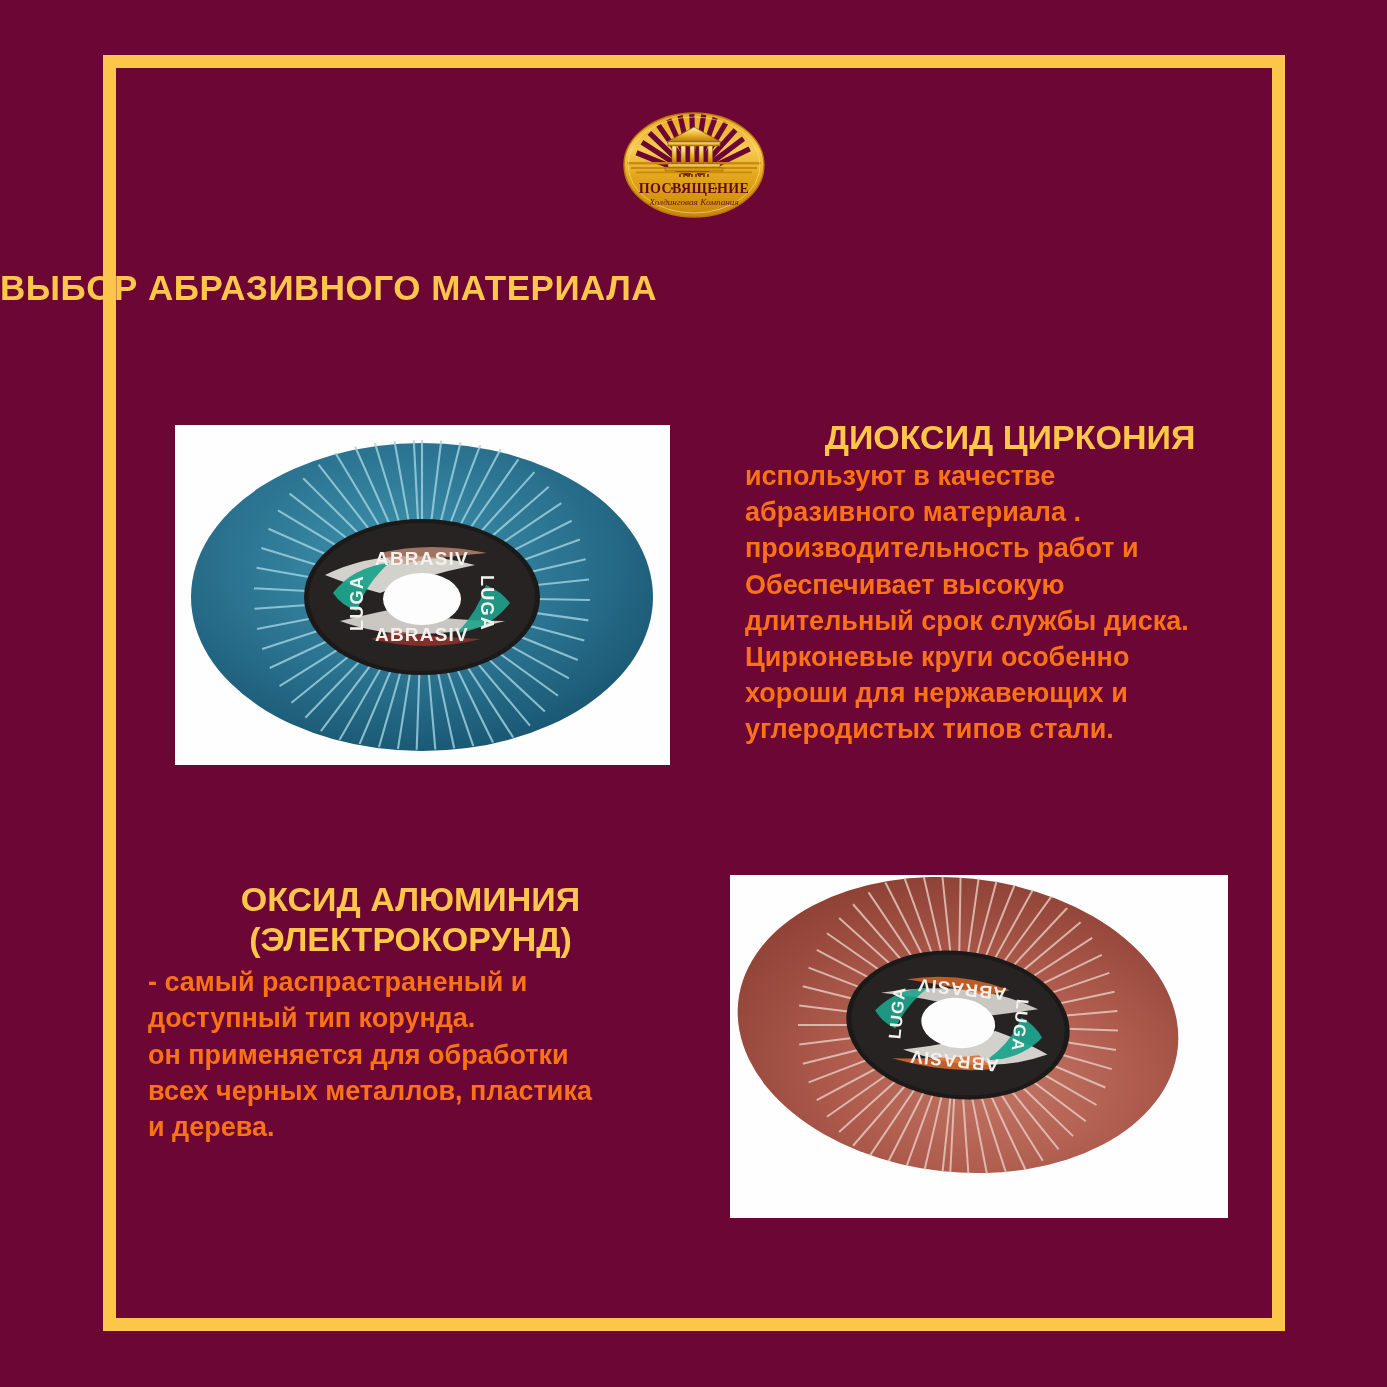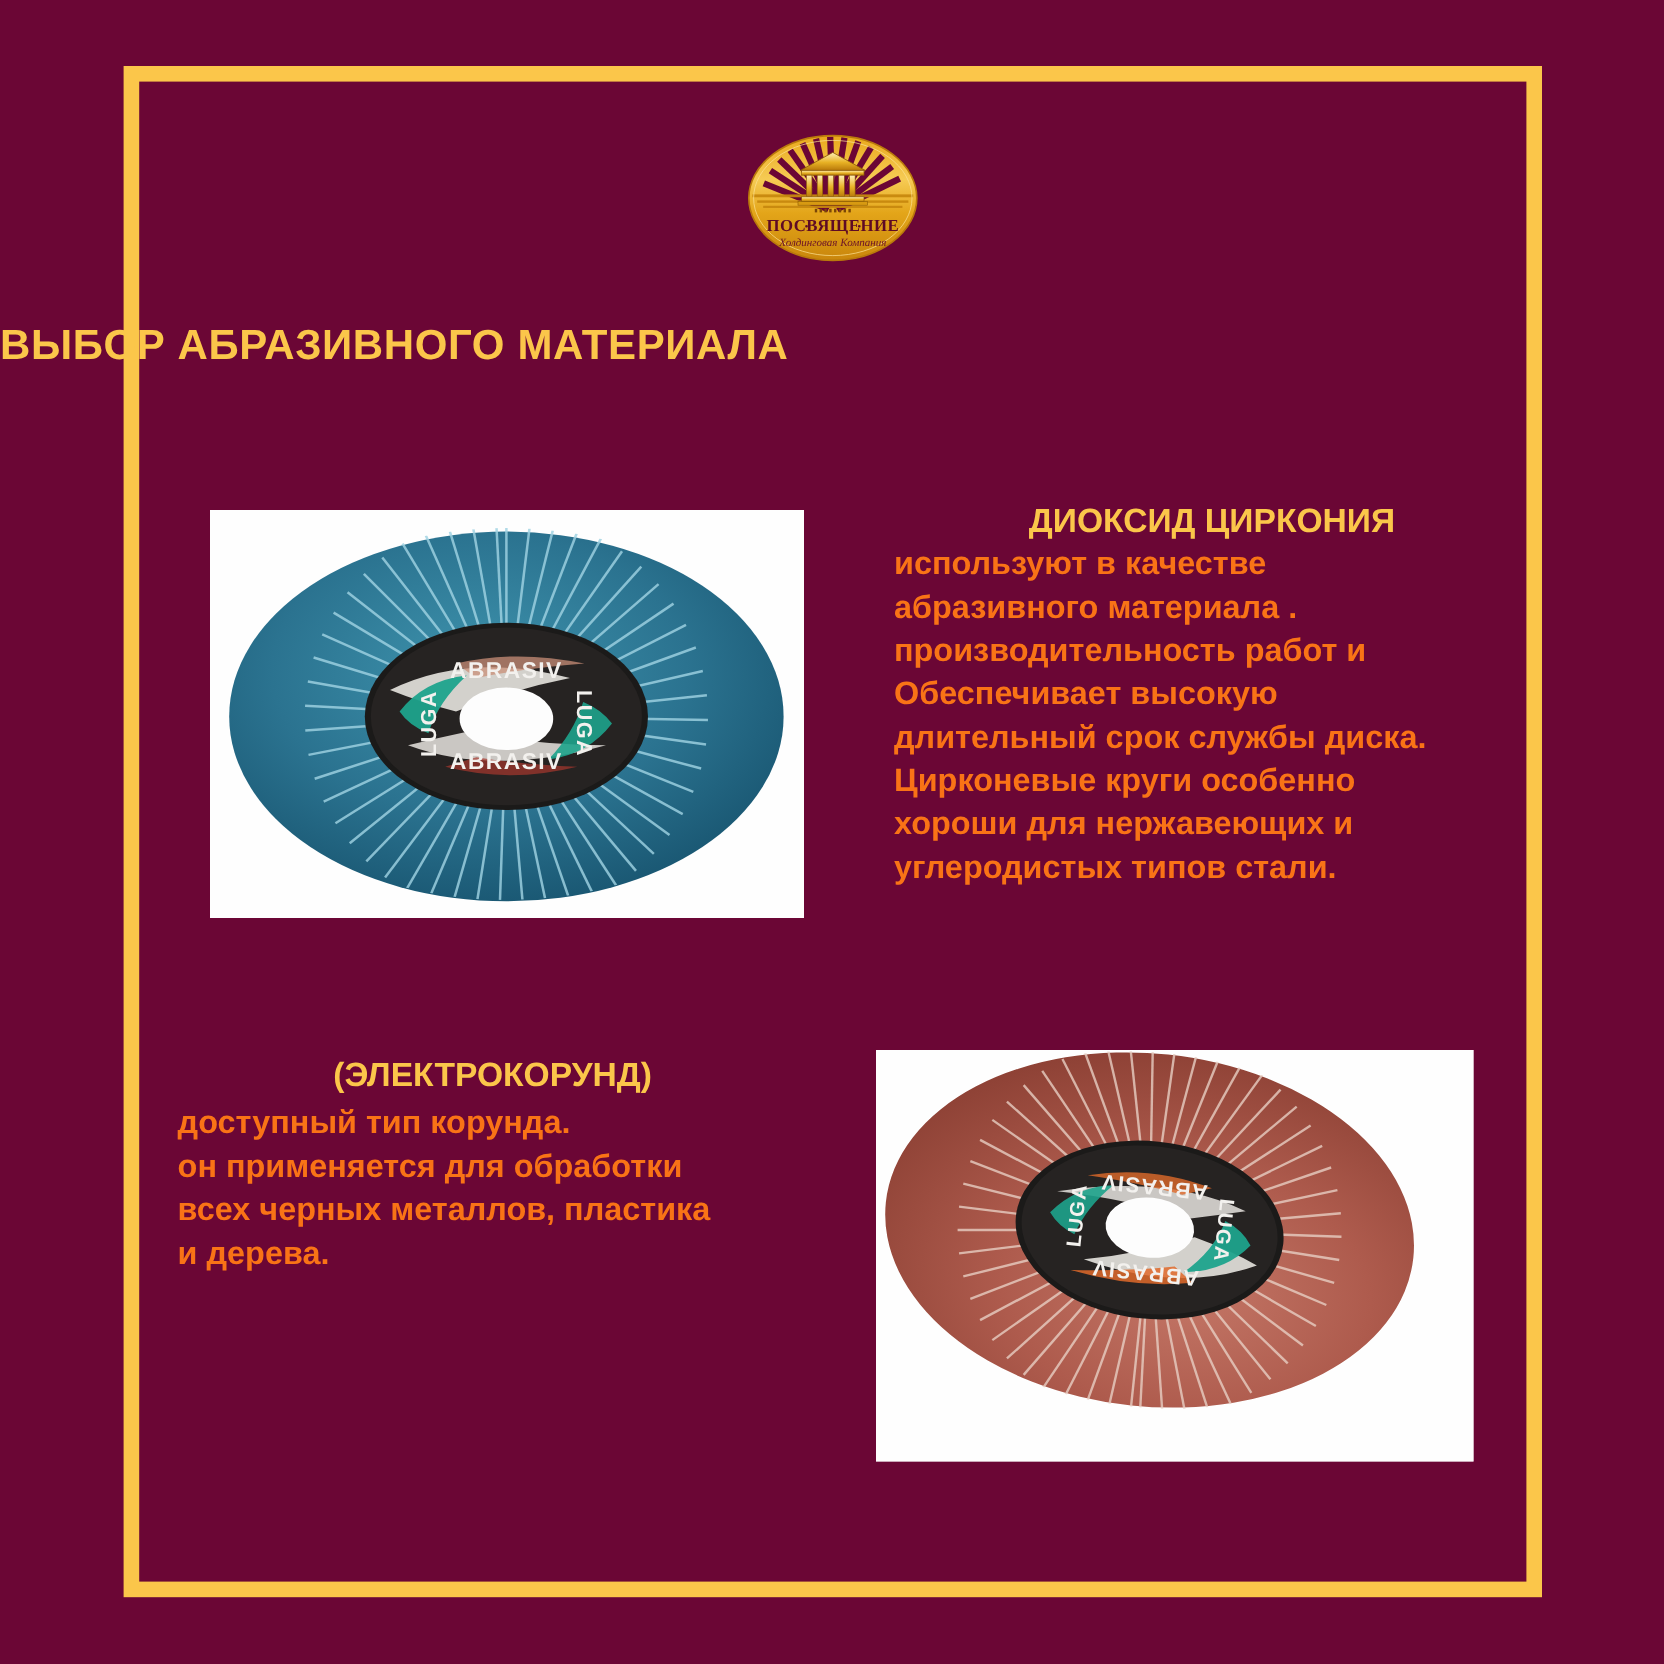--- a/index.html
+++ b/index.html
@@ -56,21 +56,21 @@
     font-size: 35px;
     font-weight: bold;
     letter-spacing: 0.5px;
     color: #FBC64A;
     font-family: "Liberation Sans", "DejaVu Sans", sans-serif;
   }
 
   
   .heading {
     color: #FBC64A;
-    font-size: 28px;
+    font-size: 34px;
     font-weight: bold;
     line-height: 1.12;
     margin: 0 0 2px 0;
     font-family: "Liberation Sans", "DejaVu Sans", sans-serif;
   }
   .body-text {
     color: #f97316;
     font-size: 27px;
     font-weight: bold;
     line-height: 1.34;
@@ -319,22 +319,24 @@
       <span class="ln">производительность работ и</span>
       <span class="ln">Обеспечивает высокую</span>
       <span class="ln">длительный срок службы диска.</span>
       <span class="ln">Цирконевые круги особенно</span>
       <span class="ln">хороши для нержавеющих и</span>
       <span class="ln">углеродистых типов стали.</span>
     </div>
   </div>
 
   <div class="text-alox">
+    <div class="heading">ОКСИД АЛЮМИНИЯ</div>
     <div class="heading">(ЭЛЕКТРОКОРУНД)</div>
     <div class="body-text">
+      <span class="ln">- самый распрастраненый и</span>
       <span class="ln">доступный тип корунда.</span>
       <span class="ln">он применяется для обработки</span>
       <span class="ln">всех черных металлов, пластика</span>
       <span class="ln">и дерева.</span>
     </div>
   </div>
 
   <div class="img-alox">
     <svg class="disc-svg" viewBox="0 0 498 343" xmlns="http://www.w3.org/2000/svg" aria-hidden="true">
       <defs>

